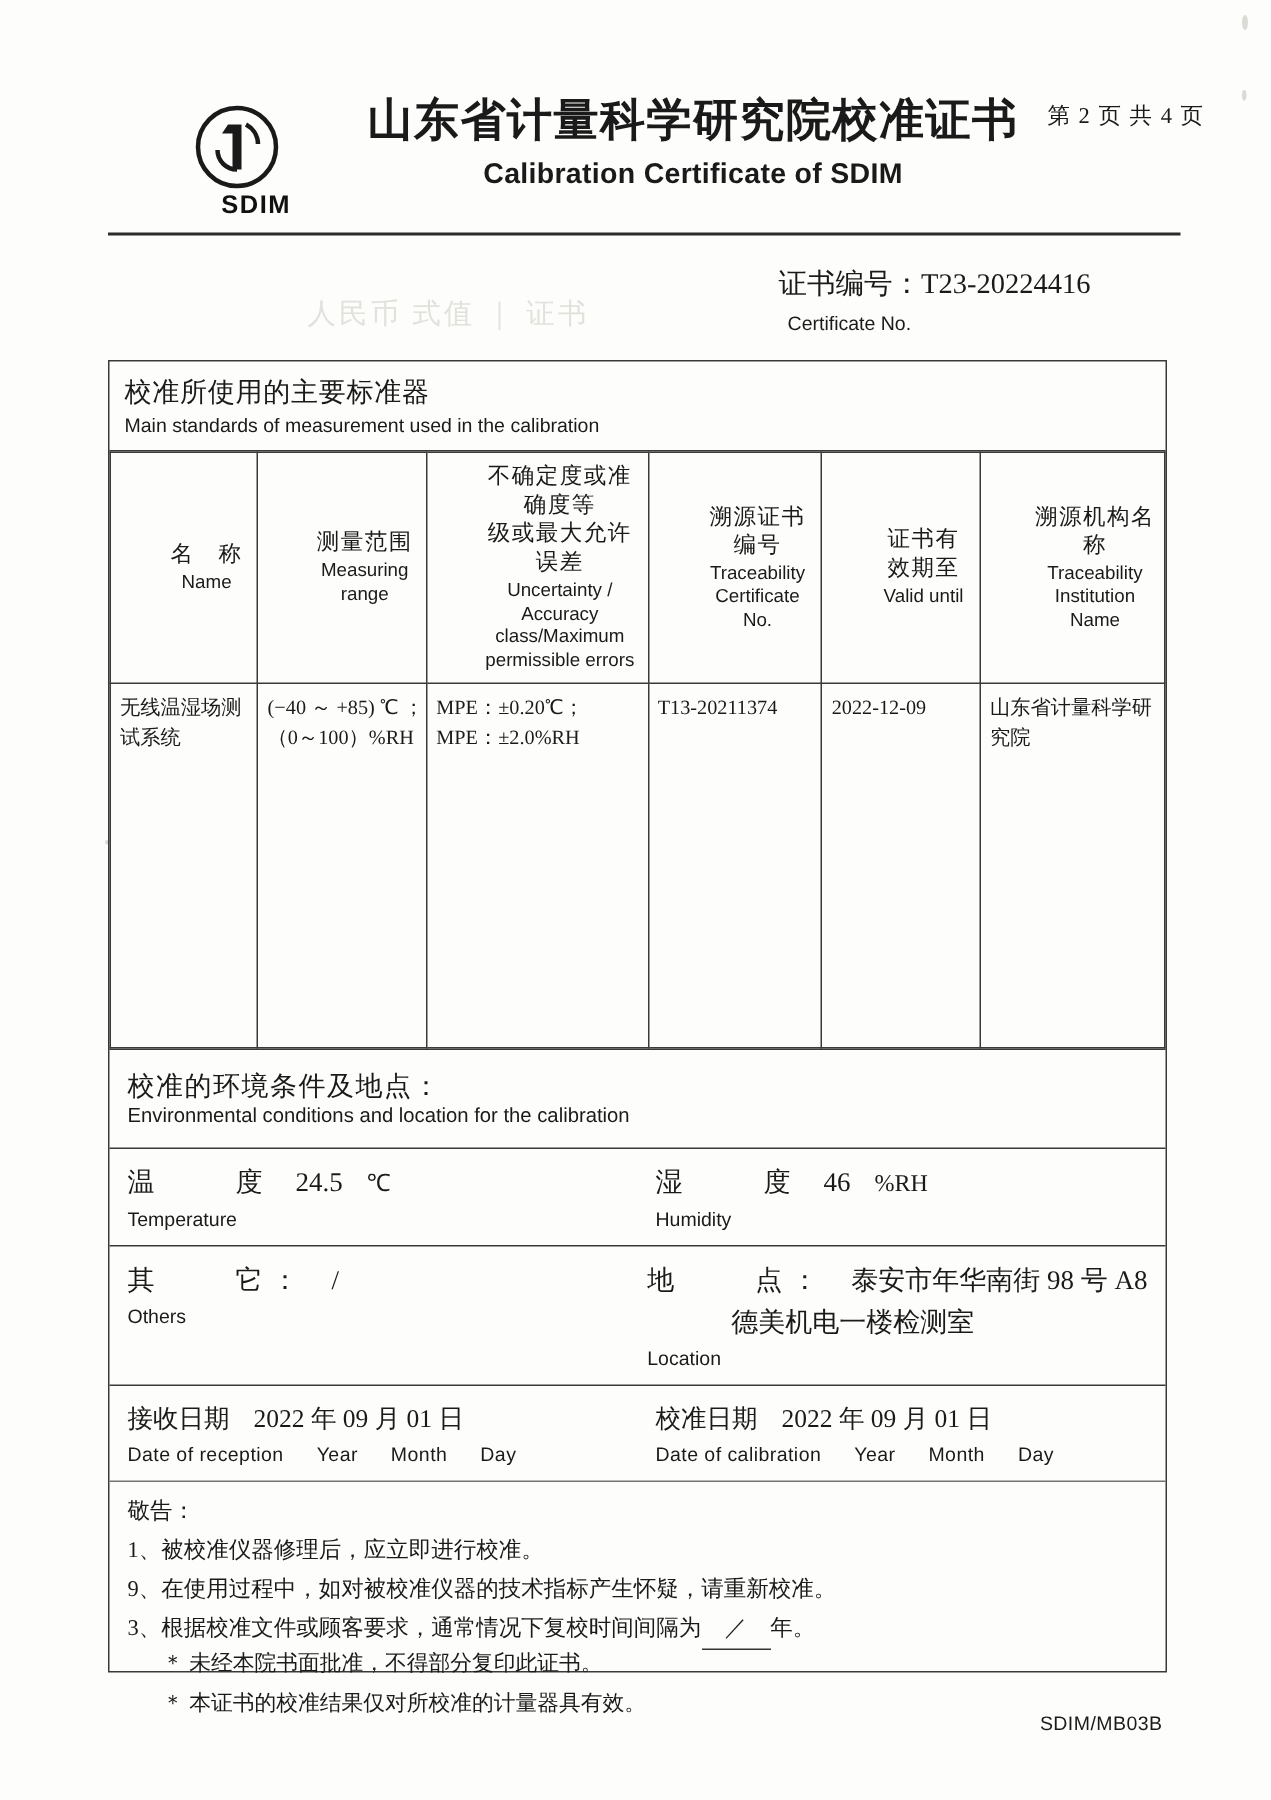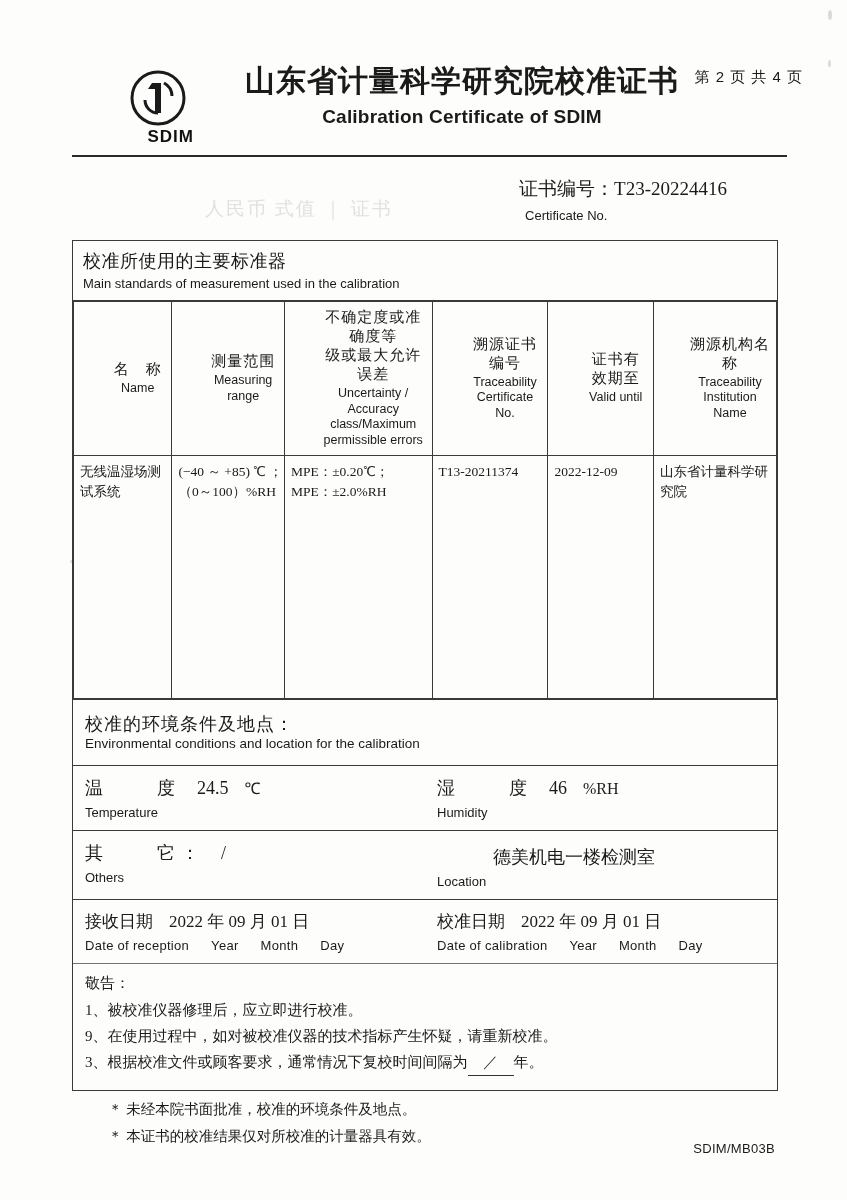--- a/index.html
+++ b/index.html
@@ -73,21 +73,21 @@
     font-size: 19px;
     font-weight: bold;
     letter-spacing: 0.2px;
     margin-top: 6px;
   }
   .page-no {
     position: absolute;
     right: 44px;
     top: 68px;
     font-size: 15px;
-    font-family: Liberation Sans, sans-serif;
+    font-family: Liberation Serif, serif;
     letter-spacing: 1px;
     white-space: nowrap;
   }
   .header-rule {
     position: absolute;
     left: 72px;
     right: 60px;
     top: 155px;
     height: 0;
     border-top: 2px solid #2b2b2b;
@@ -392,20 +392,23 @@
     </div>
 
     <div class="env-row">
       <div class="env-cell left">
         <div class="env-line1">
           <span class="lbl">其　　它：</span><span class="val">/</span>
         </div>
         <div class="env-line2">Others</div>
       </div>
       <div class="env-cell">
+        <div class="env-line1">
+          <span class="lbl">地　　点：</span><span class="val">泰安市年华南街 98 号 A8</span>
+        </div>
         <div class="env-line-extra">德美机电一楼检测室</div>
         <div class="env-line2">Location</div>
       </div>
     </div>
 
     <div class="env-row date-row">
       <div class="env-cell left">
         <div class="env-line1">
           <span>接收日期</span><span class="val">2022 年 09 月 01 日</span>
         </div>
@@ -428,18 +431,18 @@
       <div class="notice-item">1、被校准仪器修理后，应立即进行校准。</div>
       <div class="notice-item">9、在使用过程中，如对被校准仪器的技术指标产生怀疑，请重新校准。</div>
       <div class="notice-item">
         <span>3、根据校准文件或顾客要求，通常情况下复校时间间隔为</span><span class="blank-ul">／</span><span>年。</span>
       </div>
     </div>
 
   </div>
 
   <div class="footer">
-    <div class="footer-line">＊ 未经本院书面批准，校准的环境条件及地点。</div>
+    <div class="footer-line">＊ 未经本院书面批准，不得部分复印此证书。</div>
     <div class="footer-line">＊ 本证书的校准结果仅对所校准的计量器具有效。</div>
   </div>
   <div class="form-code">SDIM/MB03B</div>
 
 </div>
 
 </body></html>

